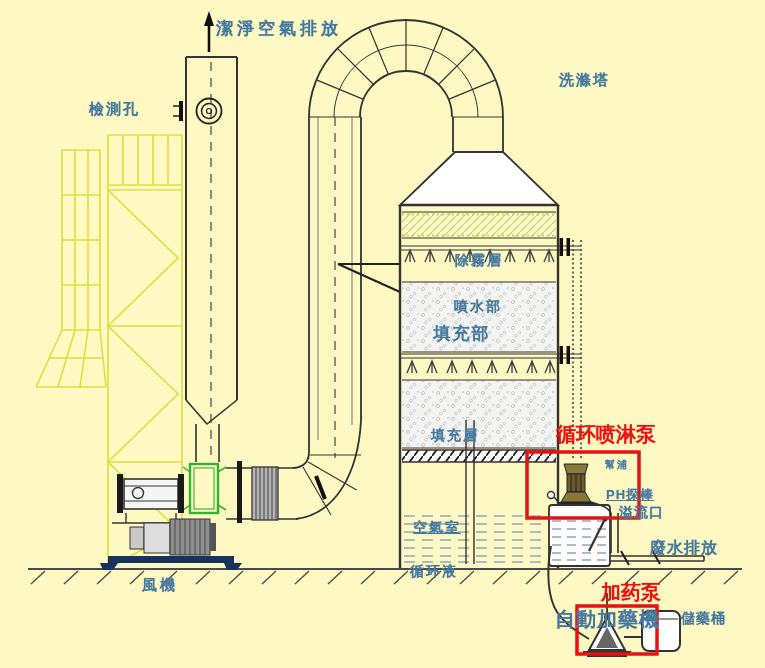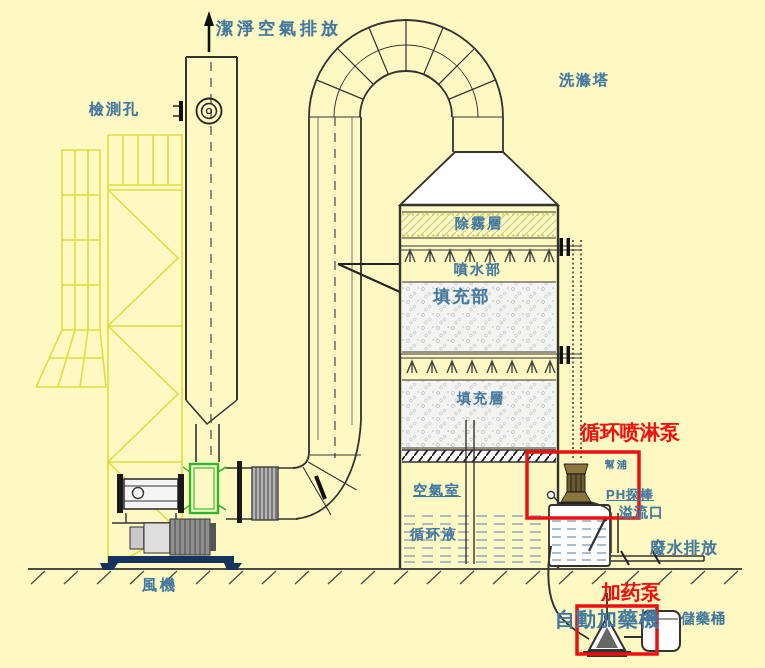--- a/index.html
+++ b/index.html
@@ -1,21 +1,21 @@
 <!DOCTYPE html>
 <html><head>
 <meta charset="utf-8">
 <style>
   html,body{margin:0;padding:0;background:#ffffff;}
   .stage{position:relative;width:765px;height:668px;background:#fef9c3;overflow:hidden;
          font-family:"Liberation Sans","DejaVu Sans",sans-serif;}
   .stage svg{position:absolute;left:0;top:0;}
   .lbl{position:absolute;color:#46789e;font-weight:bold;white-space:nowrap;
        text-shadow:0 0 1px rgba(90,140,175,.55);line-height:1;}
-  .lbl.center{transform:translateX(-50%);}
+  .lbl.center{transform:translateX(-50%);margin-top:37px;}
   .lbl.red{color:#ee1111;text-shadow:0 0 1px rgba(238,17,17,.4);}
 </style>
 </head>
 <body>
 
 <div class="stage">
 <svg width="765" height="668" viewBox="0 0 765 668">
   <defs>
     <pattern id="speckle" width="15" height="13" patternUnits="userSpaceOnUse">
       <rect width="15" height="13" fill="#f3f3f1"></rect>
@@ -172,24 +172,24 @@
   <rect x="527" y="452" width="112" height="66" fill="none" stroke="#e81010" stroke-width="3.5"></rect>
   <rect x="577" y="606" width="80" height="48" fill="none" stroke="#e81010" stroke-width="3.5"></rect>
 </svg>
 
 <div class="lbl" style="left:216px;top:20px;font-size:17px;letter-spacing:4px;">潔淨空氣排放</div>
 <div class="lbl" style="left:89px;top:101px;font-size:15px;letter-spacing:2px;">檢測孔</div>
 <div class="lbl" style="left:511px;top:72px;font-size:15px;letter-spacing:2px;margin-left:48px;">洗滌塔</div>
 <div class="lbl center" style="left:479px;top:216px;font-size:14px;letter-spacing:2px;">除霧層</div>
 <div class="lbl center" style="left:478px;top:262px;font-size:14px;letter-spacing:2px;">噴水部</div>
 <div class="lbl center" style="left:462px;top:288px;font-size:17px;letter-spacing:2px;">填充部</div>
-<div class="lbl center" style="left:481px;top:391px;font-size:14px;letter-spacing:2px;">填充層</div>
+<div class="lbl center" style="left:455px;top:391px;font-size:14px;letter-spacing:2px;">填充層</div>
 <div class="lbl center" style="left:437px;top:483px;font-size:14px;letter-spacing:2px;text-decoration:underline;">空氣室</div>
 <div class="lbl center" style="left:434px;top:527px;font-size:14px;letter-spacing:2px;">循环液</div>
-<div class="lbl red" style="left:580px;top:424px;font-size:20px;font-family:Liberation Mono, monospace;">循环喷淋泵</div>
+<div class="lbl red" style="left:556px;top:424px;font-size:20px;">循环喷淋泵</div>
 <div class="lbl" style="left:605px;top:460px;font-size:10px;letter-spacing:2px;">幫浦</div>
 <div class="lbl" style="left:606px;top:488px;font-size:13px;letter-spacing:1px;text-decoration:underline;">PH探棒</div>
 <div class="lbl" style="left:619px;top:505px;font-size:14px;letter-spacing:1px;">溢流口</div>
 <div class="lbl" style="left:650px;top:540px;font-size:16px;letter-spacing:1px;">廢水排放</div>
 <div class="lbl" style="left:142px;top:577px;font-size:15px;letter-spacing:3px;">風機</div>
 <div class="lbl red" style="left:601px;top:582px;font-size:20px;text-align:center;">加药泵</div>
 <div class="lbl" style="left:681px;top:611px;font-size:14px;letter-spacing:1px;">儲藥桶</div>
 <div class="lbl" style="left:555px;top:609px;font-size:20px;letter-spacing:1px;">自動加藥機</div>
 </div>
 

